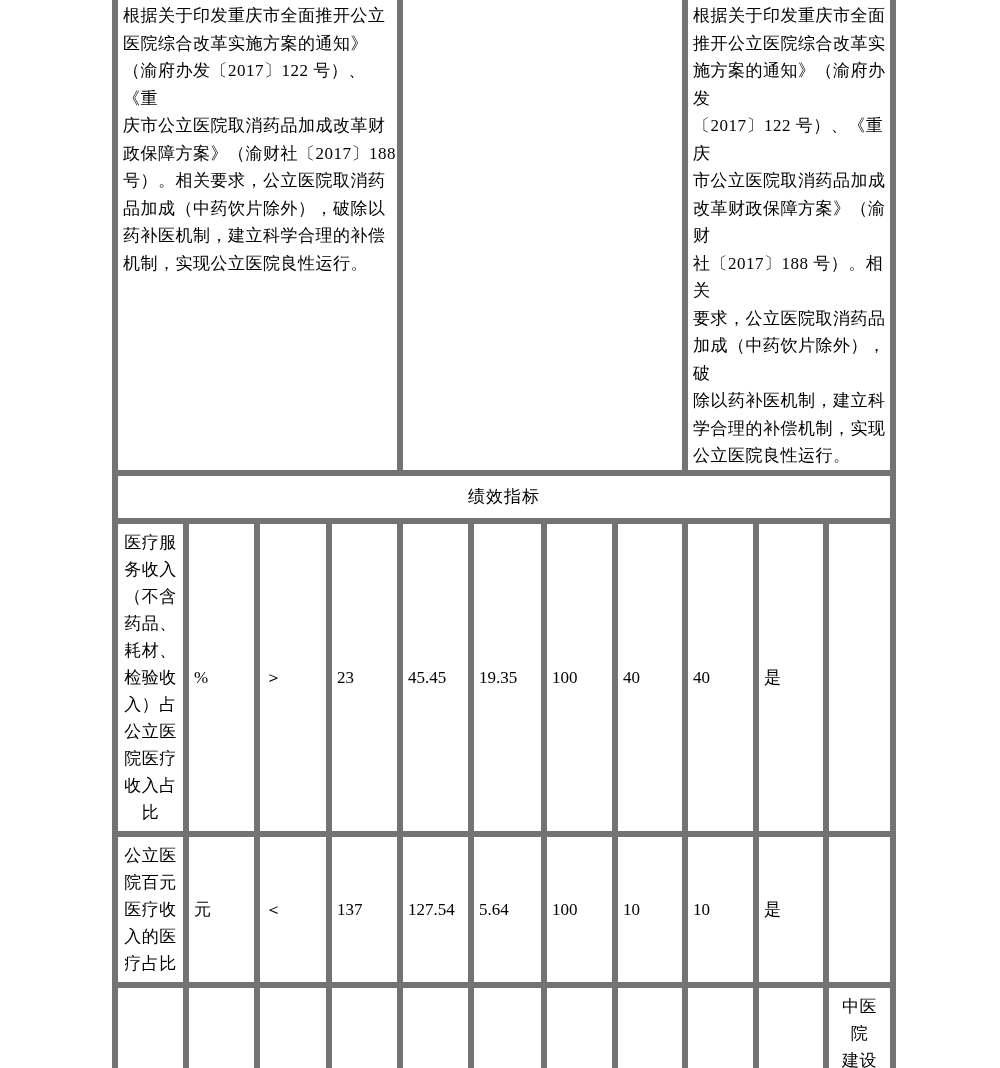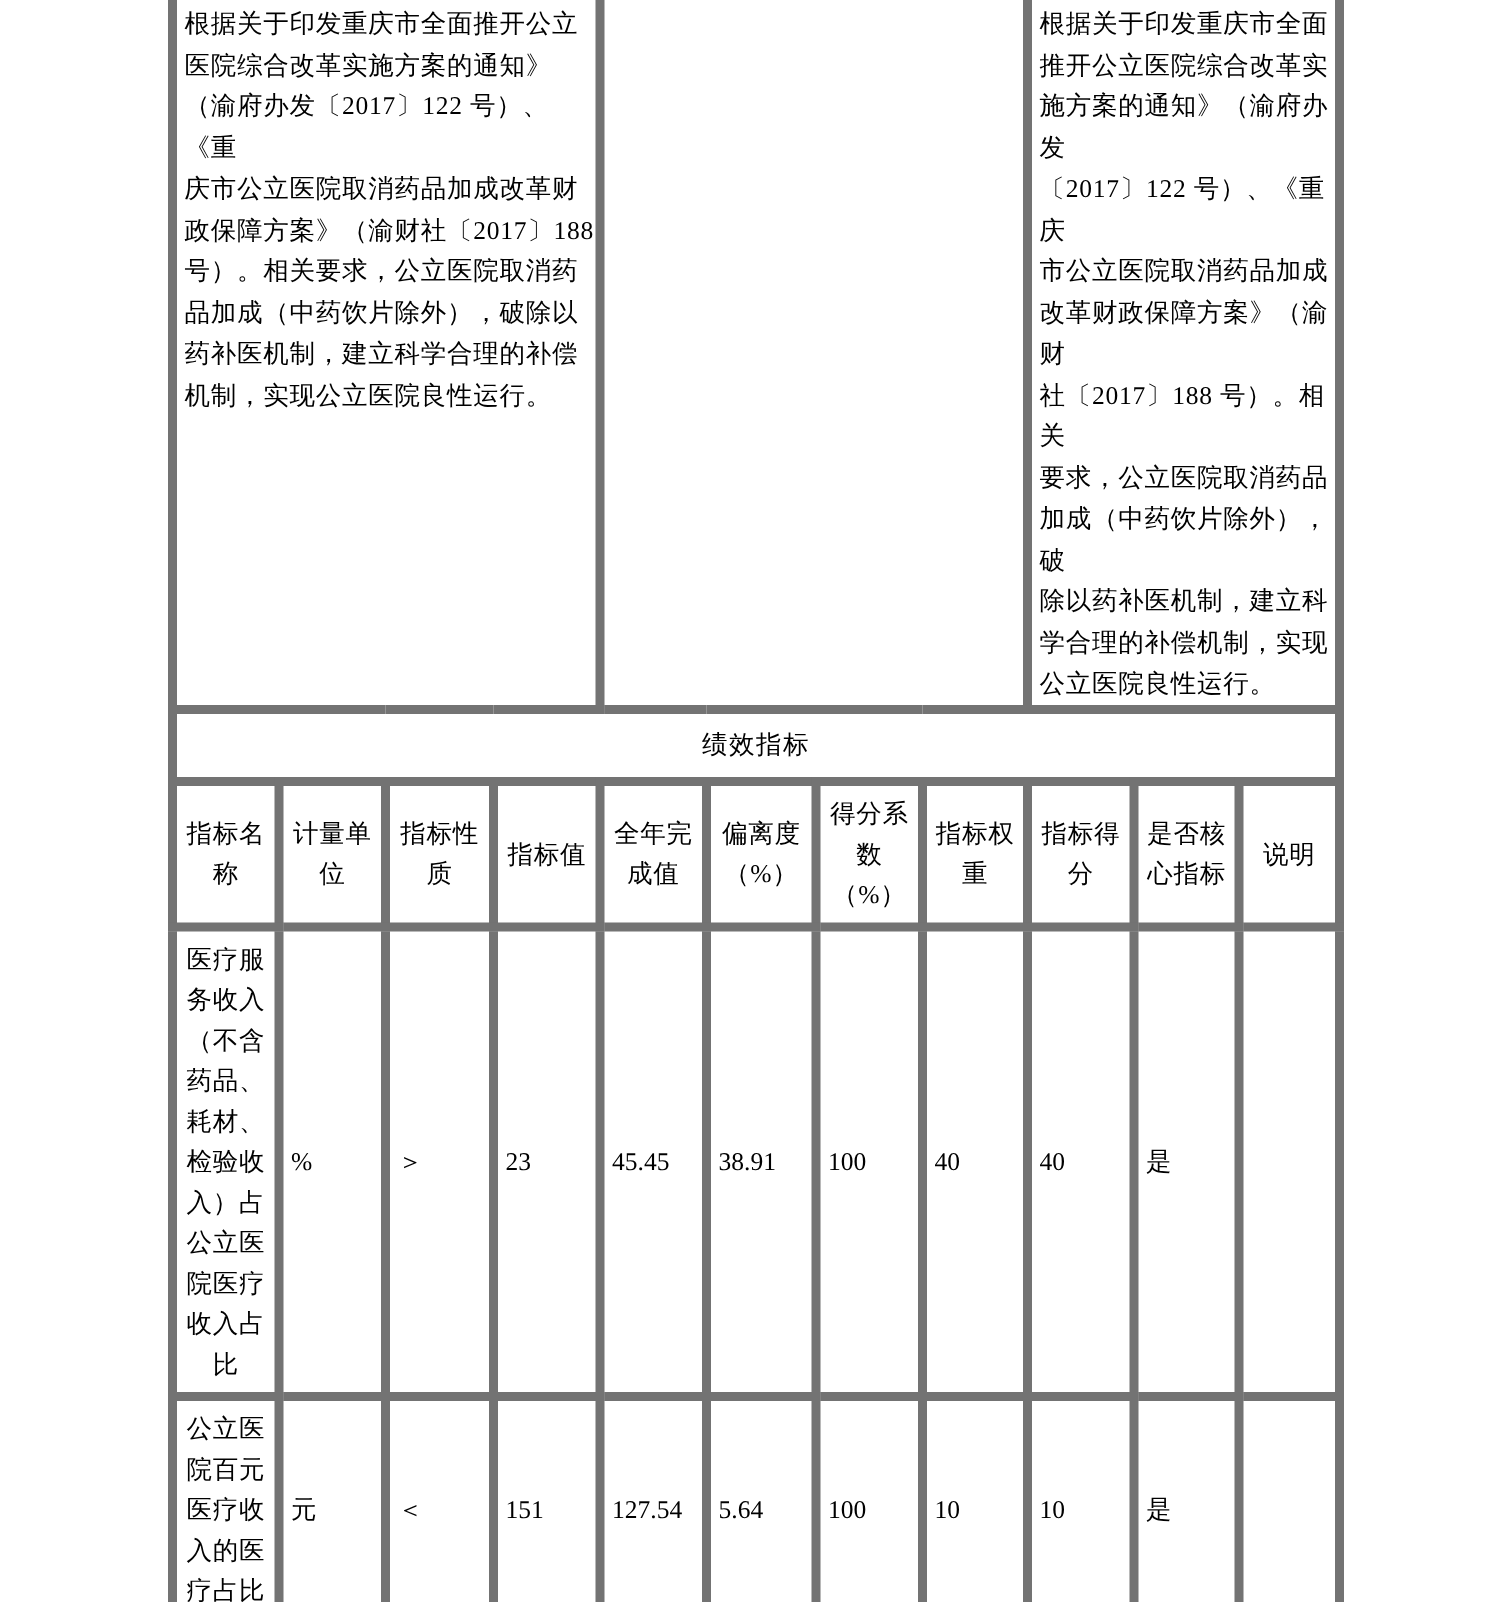--- a/index.html
+++ b/index.html
@@ -114,77 +114,54 @@
 加成（中药饮片除外），破
 除以药补医机制，建立科
 学合理的补偿机制，实现
 公立医院良性运行。</td>
     </tr>
 
     <tr class="row-title">
       <td colspan="11">绩效指标</td>
     </tr>
 
-    <tr class="row-head">
-      <td>指标名
-称</td>
-      <td>计量单
-位</td>
-      <td>指标性
-质</td>
-      <td>指标值</td>
-      <td>全年完
-成值</td>
-      <td>偏离度
-（%）</td>
-      <td>得分系
-数
-（%）</td>
-      <td>指标权
-重</td>
-      <td>指标得
-分</td>
-      <td>是否核
-心指标</td>
-      <td>说明</td>
-    </tr>
 
     <tr class="row-d1">
       <td class="name">医疗服
 务收入
 （不含
 药品、
 耗材、
 检验收
 入）占
 公立医
 院医疗
 收入占
 比</td>
       <td class="plain">%</td>
       <td class="plain">＞</td>
       <td class="num">23</td>
       <td class="num">45.45</td>
-      <td class="num">38.91</td>
+      <td class="num">19.35</td>
       <td class="num">100</td>
       <td class="num">40</td>
       <td class="num">40</td>
       <td class="plain">是</td>
       <td class="note"></td>
     </tr>
 
     <tr class="row-d2">
       <td class="name">公立医
 院百元
 医疗收
 入的医
 疗占比</td>
       <td class="plain">元</td>
       <td class="plain">＜</td>
-      <td class="num">151</td>
+      <td class="num">137</td>
       <td class="num">127.54</td>
       <td class="num">5.64</td>
       <td class="num">100</td>
       <td class="num">10</td>
       <td class="num">10</td>
       <td class="plain">是</td>
       <td class="note"></td>
     </tr>
 
     <tr class="row-d3">

